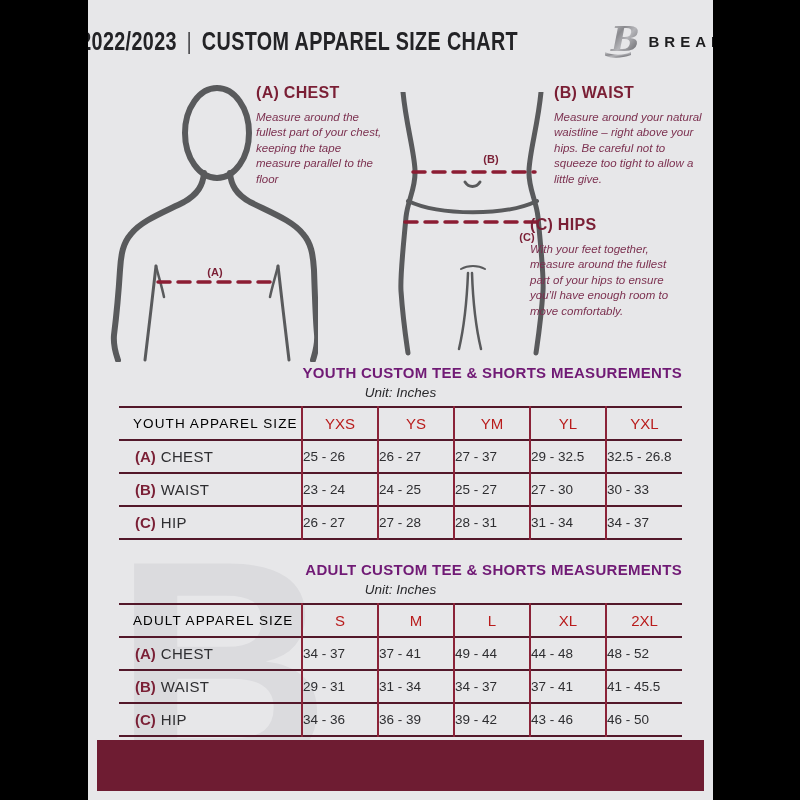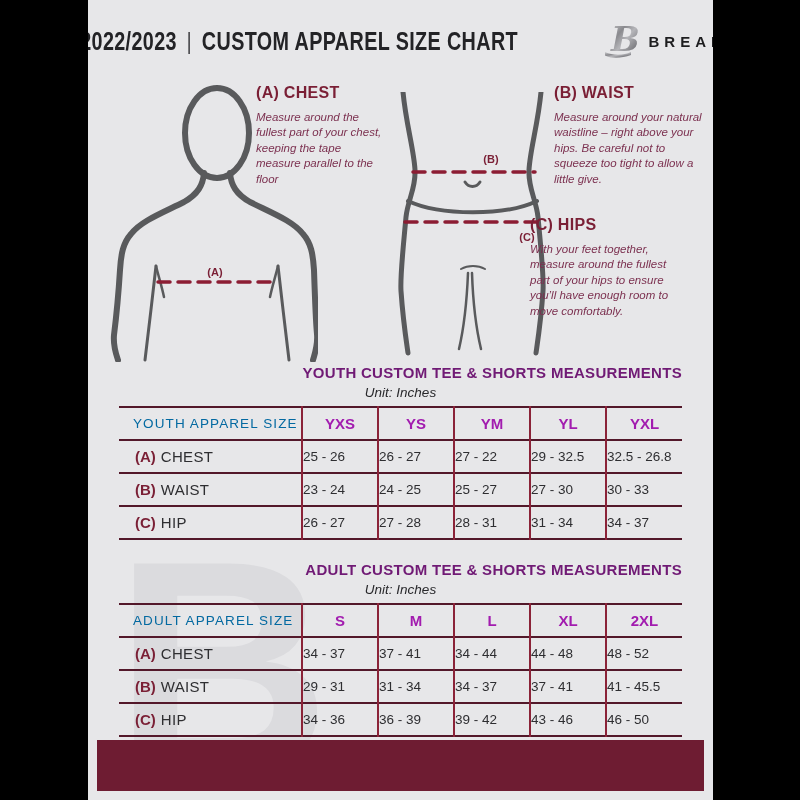--- a/index.html
+++ b/index.html
@@ -50,23 +50,23 @@
   .tbl-block.adult { top:561px; }
   .tbl-title { margin:0; font-size:15px; font-weight:bold; color:#701a75; text-align:right; letter-spacing:0.3px; }
   .tbl-unit { font-style:italic; font-size:13.5px; color:#28282B; text-align:center; margin-top:4px; }
   table.size-table { border-collapse:collapse; table-layout:fixed; width:563px; margin-top:6px; }
   table.size-table col.c0 { width:183px; }
   table.size-table col.cn { width:76px; }
   .size-table th, .size-table td { padding:0; height:31px; border-left:2px solid #8B2338; }
   .size-table th.first, .size-table td.first { border-left:none; }
   .size-table thead tr { border-top:2px solid #53182A; border-bottom:2px solid #53182A; height:33px; }
   .size-table tbody tr { border-bottom:2px solid #53182A; }
-  .size-table th { font-size:15px; font-weight:bold; color:#a21caf; text-align:center; }
+  .size-table th { font-size:15px; font-weight:normal; color:#b91c1c; text-align:center; }
   .size-table th.first {
-    font-weight:normal; font-size:13.5px; letter-spacing:1.1px; color:#0369a1;
+    font-weight:normal; font-size:13.5px; letter-spacing:1.1px; color:#000000;
     text-align:left; padding-left:14px;
   }
   .size-table td { font-size:13.5px; color:#2E2E31; text-align:left; }
   .size-table td.first { text-align:left; padding-left:16px; font-size:15px; }
   .size-table td.first .pfx { color:#7A1F35; font-weight:bold; margin-right:5px; }
   .size-table td.first .lbl { color:#2E2E31; letter-spacing:0.3px; }
   
   .footer-bar {
     position:absolute; left:9px; top:740px; width:607px; height:51px;
     background:#6E1C32; z-index:2;
@@ -170,21 +170,21 @@
             <th>YM</th>
             <th>YL</th>
             <th>YXL</th>
           </tr>
         </thead>
         <tbody>
           <tr>
             <td class="first"><span class="pfx">(A)</span><span class="lbl">CHEST</span></td>
             <td>25 - 26</td>
             <td>26 - 27</td>
-            <td>27 - 22</td>
+            <td>27 - 37</td>
             <td>29 - 32.5</td>
             <td>32.5 - 26.8</td>
           </tr>
           <tr>
             <td class="first"><span class="pfx">(B)</span><span class="lbl">WAIST</span></td>
             <td>23 - 24</td>
             <td>24 - 25</td>
             <td>25 - 27</td>
             <td>27 - 30</td>
             <td>30 - 33</td>
@@ -221,21 +221,21 @@
             <th>L</th>
             <th>XL</th>
             <th>2XL</th>
           </tr>
         </thead>
         <tbody>
           <tr>
             <td class="first"><span class="pfx">(A)</span><span class="lbl">CHEST</span></td>
             <td>34 - 37</td>
             <td>37 - 41</td>
-            <td>34 - 44</td>
+            <td>49 - 44</td>
             <td>44 - 48</td>
             <td>48 - 52</td>
           </tr>
           <tr>
             <td class="first"><span class="pfx">(B)</span><span class="lbl">WAIST</span></td>
             <td>29 - 31</td>
             <td>31 - 34</td>
             <td>34 - 37</td>
             <td>37 - 41</td>
             <td>41 - 45.5</td>

